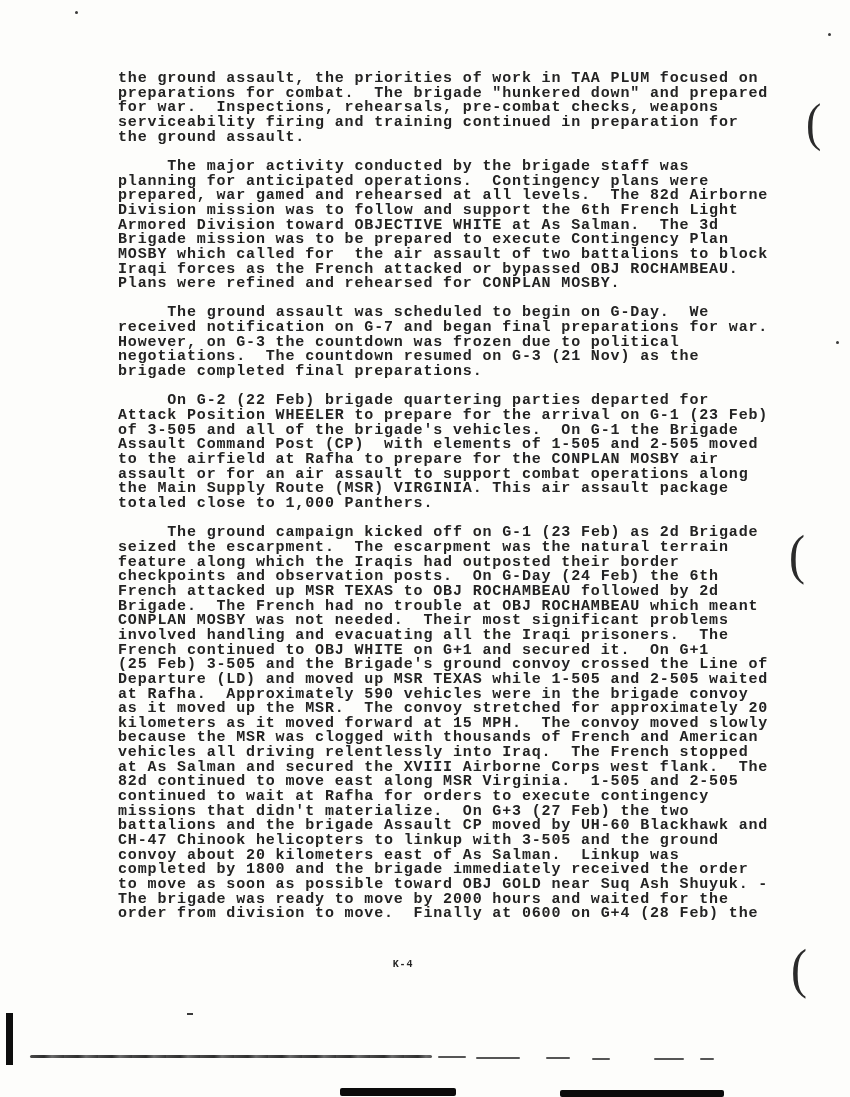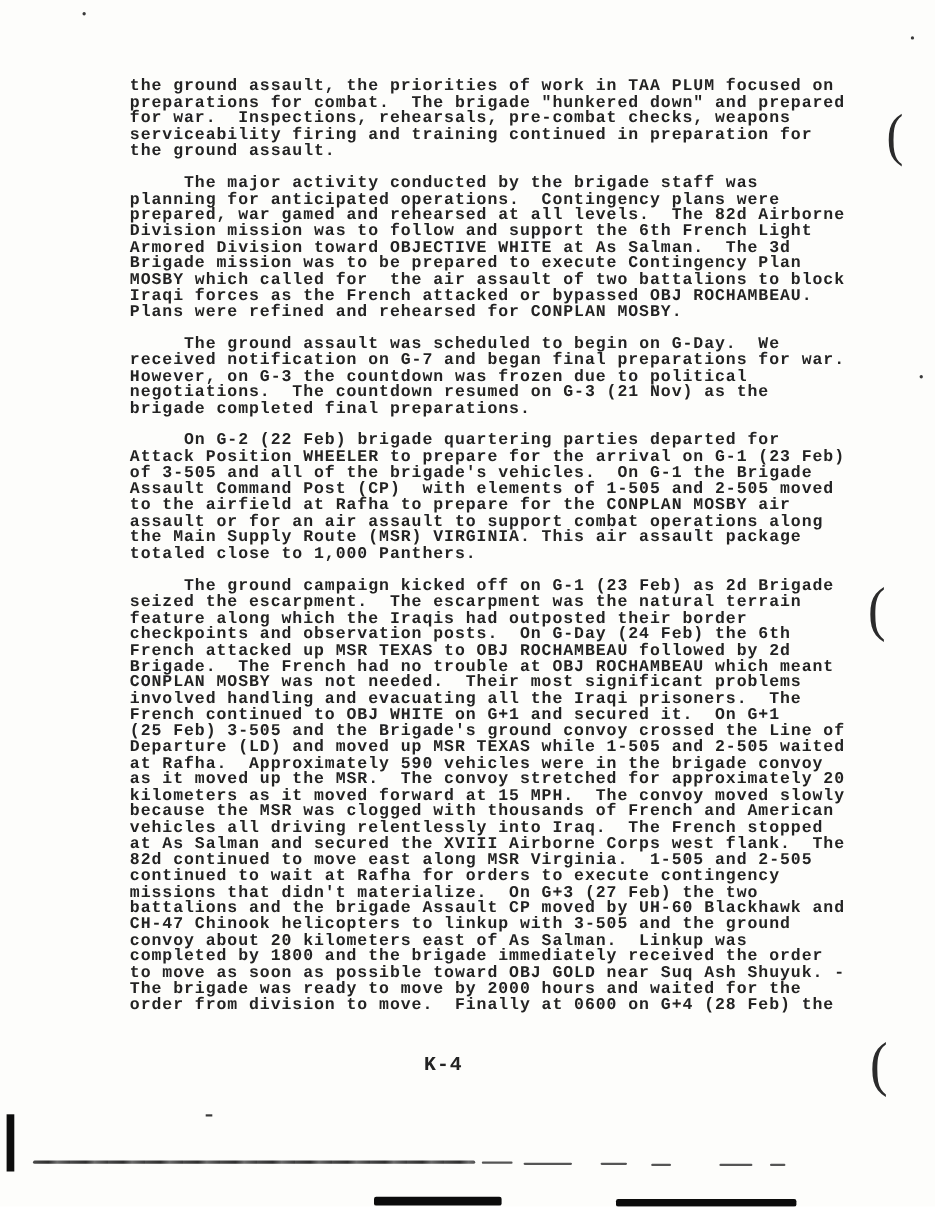--- a/index.html
+++ b/index.html
@@ -33,21 +33,21 @@
   .para:last-child {
     margin-bottom: 0;
   }
   .footer {
     position: absolute;
     left: 118px;
     top: 959px;
     width: 570px;
     text-align: center;
     color: #232323;
-    font-size: 18px;
+    font-size: 10px;
     font-weight: bold;
     letter-spacing: 0.85px;
   }
   
   .paren-mark {
     position: absolute;
     color: #2b2b2b;
     font-family: "Liberation Serif", "DejaVu Serif", serif;
     font-weight: normal;
     transform: scaleY(1.15);

